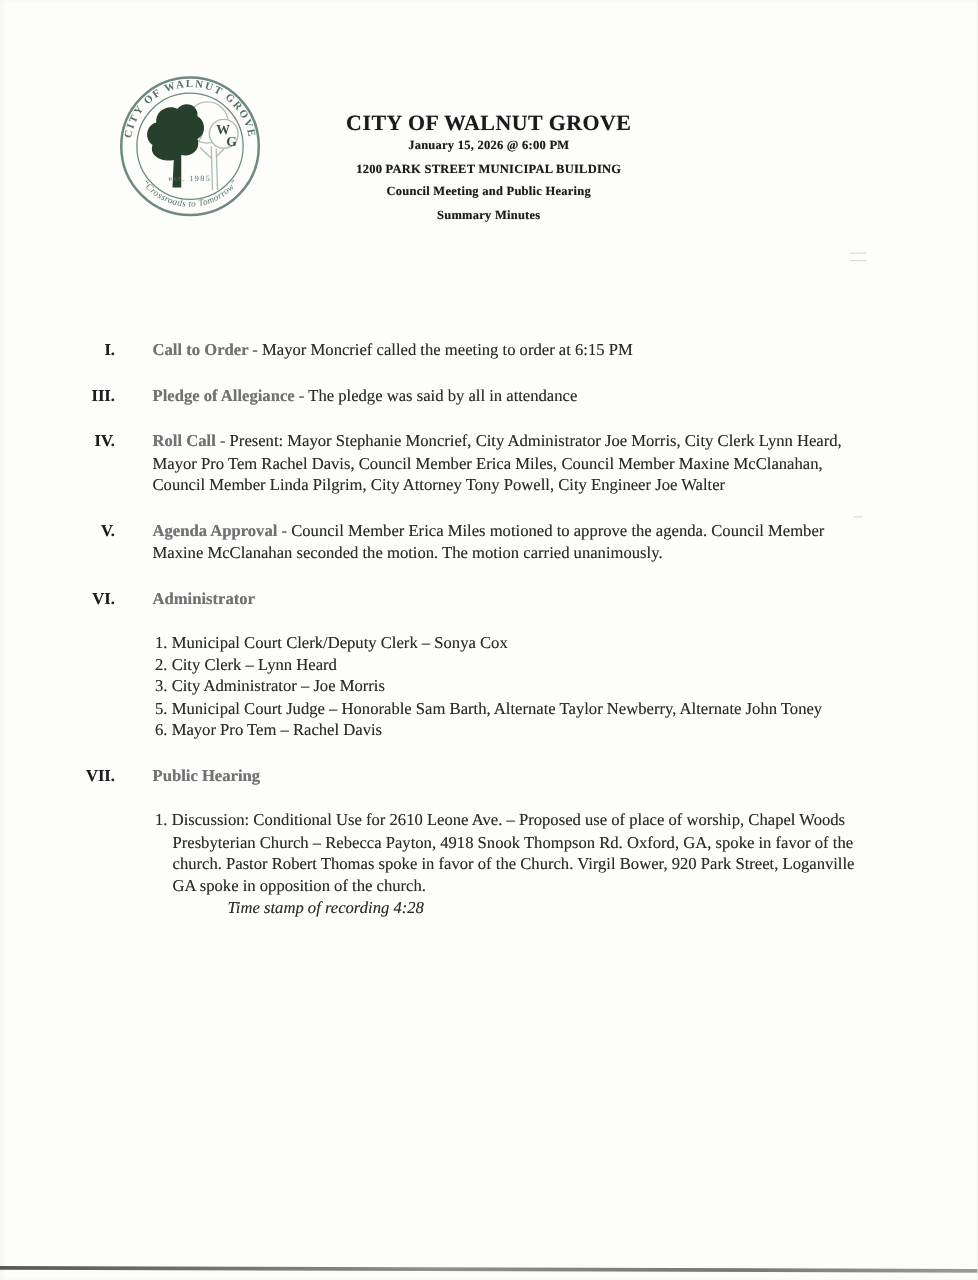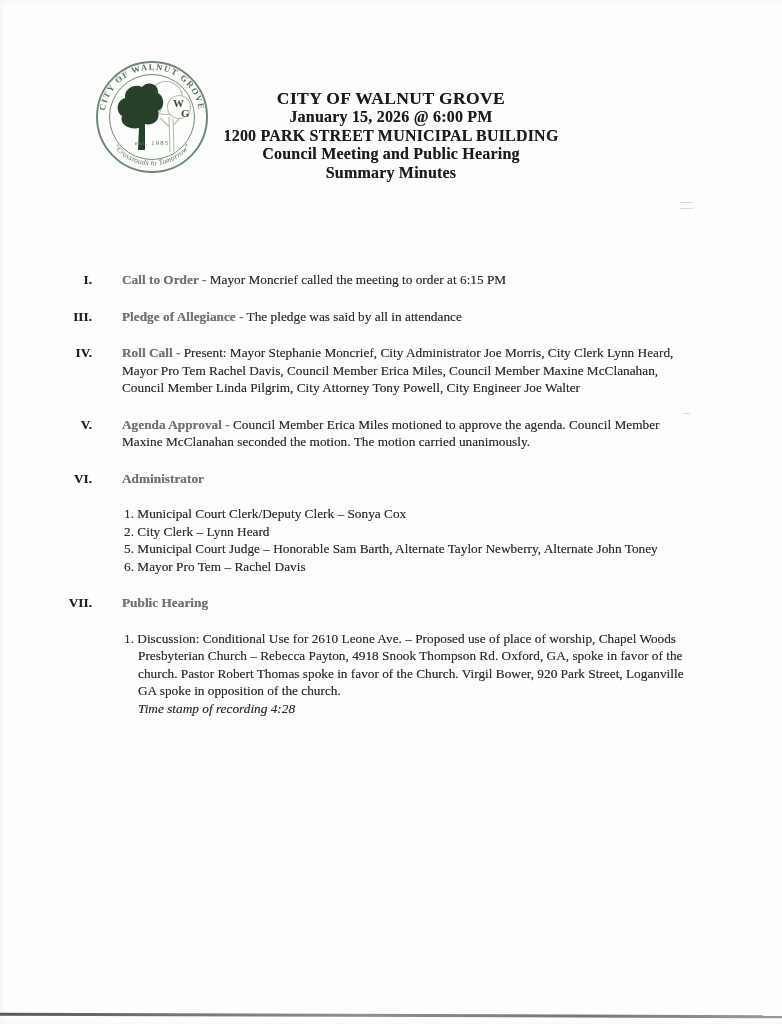--- a/index.html
+++ b/index.html
@@ -12,35 +12,35 @@
   .page * { box-sizing:border-box; }
 
   
   .seal { position:absolute; left:94px; top:59px; width:116px; height:116px; }
   .header-text {
     position:absolute; top:88px; left:50%; transform:translateX(-50%);
     text-align:center; white-space:nowrap; font-weight:bold; color:#1b1b1b;
     text-shadow:0 0 0.6px rgba(30,30,30,0.55);
   }
   .h-title { font-size:17.5px; line-height:20px; letter-spacing:0.4px; }
-  .h-sub   { font-size:16px; line-height:18.6px; letter-spacing:0.2px; }
+  .h-sub   { font-size:10px; line-height:18.6px; letter-spacing:0.2px; }
 
   
   .sections {
     position:absolute; left:60px; top:271px; width:636px;
     font-size:13.3px; line-height:17.5px;
     text-shadow:0 0 0.5px rgba(44,44,44,0.5);
   }
   .section { display:flex; margin-bottom:19px; }
   .num { flex:none; width:32px; text-align:right; font-weight:bold; color:#1e1e1e; }
   .content { margin-left:30px; flex:1; max-width:566px; }
   .sec-title { font-weight:bold; color:#737373; }
   .list { margin-top:18px; }
   .list-item { margin-left:2px; padding-left:14px; text-indent:-14px; }
-  .note { font-style:italic; text-indent:0; }
+  .note { font-style:italic; text-indent:0;margin-left:44px; }
 
   
   .bottom-edge {
     position:absolute; left:-4px; right:-4px; top:1014px; height:3px;
     background:linear-gradient(90deg,#585858,#8f8f8f 45%,#777 75%,#9b9b9b);
     transform:rotate(0.18deg);
   }
   .artifact { position:absolute; opacity:0.35; }
   .artifact-1 { left:680px; top:202px; width:13px; height:7px;
     border-top:1px solid #9aa0a4; border-bottom:1px solid #9aa0a4; }
@@ -114,20 +114,21 @@
       </div>
       <div class="section">
         <div class="num">V.</div>
         <div class="content"><span class="sec-title">Agenda Approval -</span> <span class="sec-body">Council Member Erica Miles motioned to approve the agenda. Council Member Maxine McClanahan seconded the motion. The motion carried unanimously.</span></div>
       </div>
       <div class="section">
         <div class="num">VI.</div>
         <div class="content"><span class="sec-title">Administrator</span><div class="list">
             <div class="list-item"><span class="li-num">1.</span> <span class="li-text">Municipal Court Clerk/Deputy Clerk – Sonya Cox</span></div>
             <div class="list-item"><span class="li-num">2.</span> <span class="li-text">City Clerk – Lynn Heard</span></div>
+            <div class="list-item"><span class="li-num">3.</span> <span class="li-text">City Administrator – Joe Morris</span></div>
             <div class="list-item"><span class="li-num">5.</span> <span class="li-text">Municipal Court Judge – Honorable Sam Barth, Alternate Taylor Newberry, Alternate John Toney</span></div>
             <div class="list-item"><span class="li-num">6.</span> <span class="li-text">Mayor Pro Tem – Rachel Davis</span></div>
           </div></div>
       </div>
       <div class="section">
         <div class="num">VII.</div>
         <div class="content"><span class="sec-title">Public Hearing</span><div class="list">
             <div class="list-item"><span class="li-num">1.</span> <span class="li-text">Discussion: Conditional Use for 2610 Leone Ave. – Proposed use of place of worship, Chapel Woods Presbyterian Church – Rebecca Payton, 4918 Snook Thompson Rd. Oxford, GA, spoke in favor of the church. Pastor Robert Thomas spoke in favor of the Church. Virgil Bower, 920 Park Street, Loganville GA spoke in opposition of the church.</span><div class="note">Time stamp of recording 4:28</div></div>
           </div></div>
       </div>

